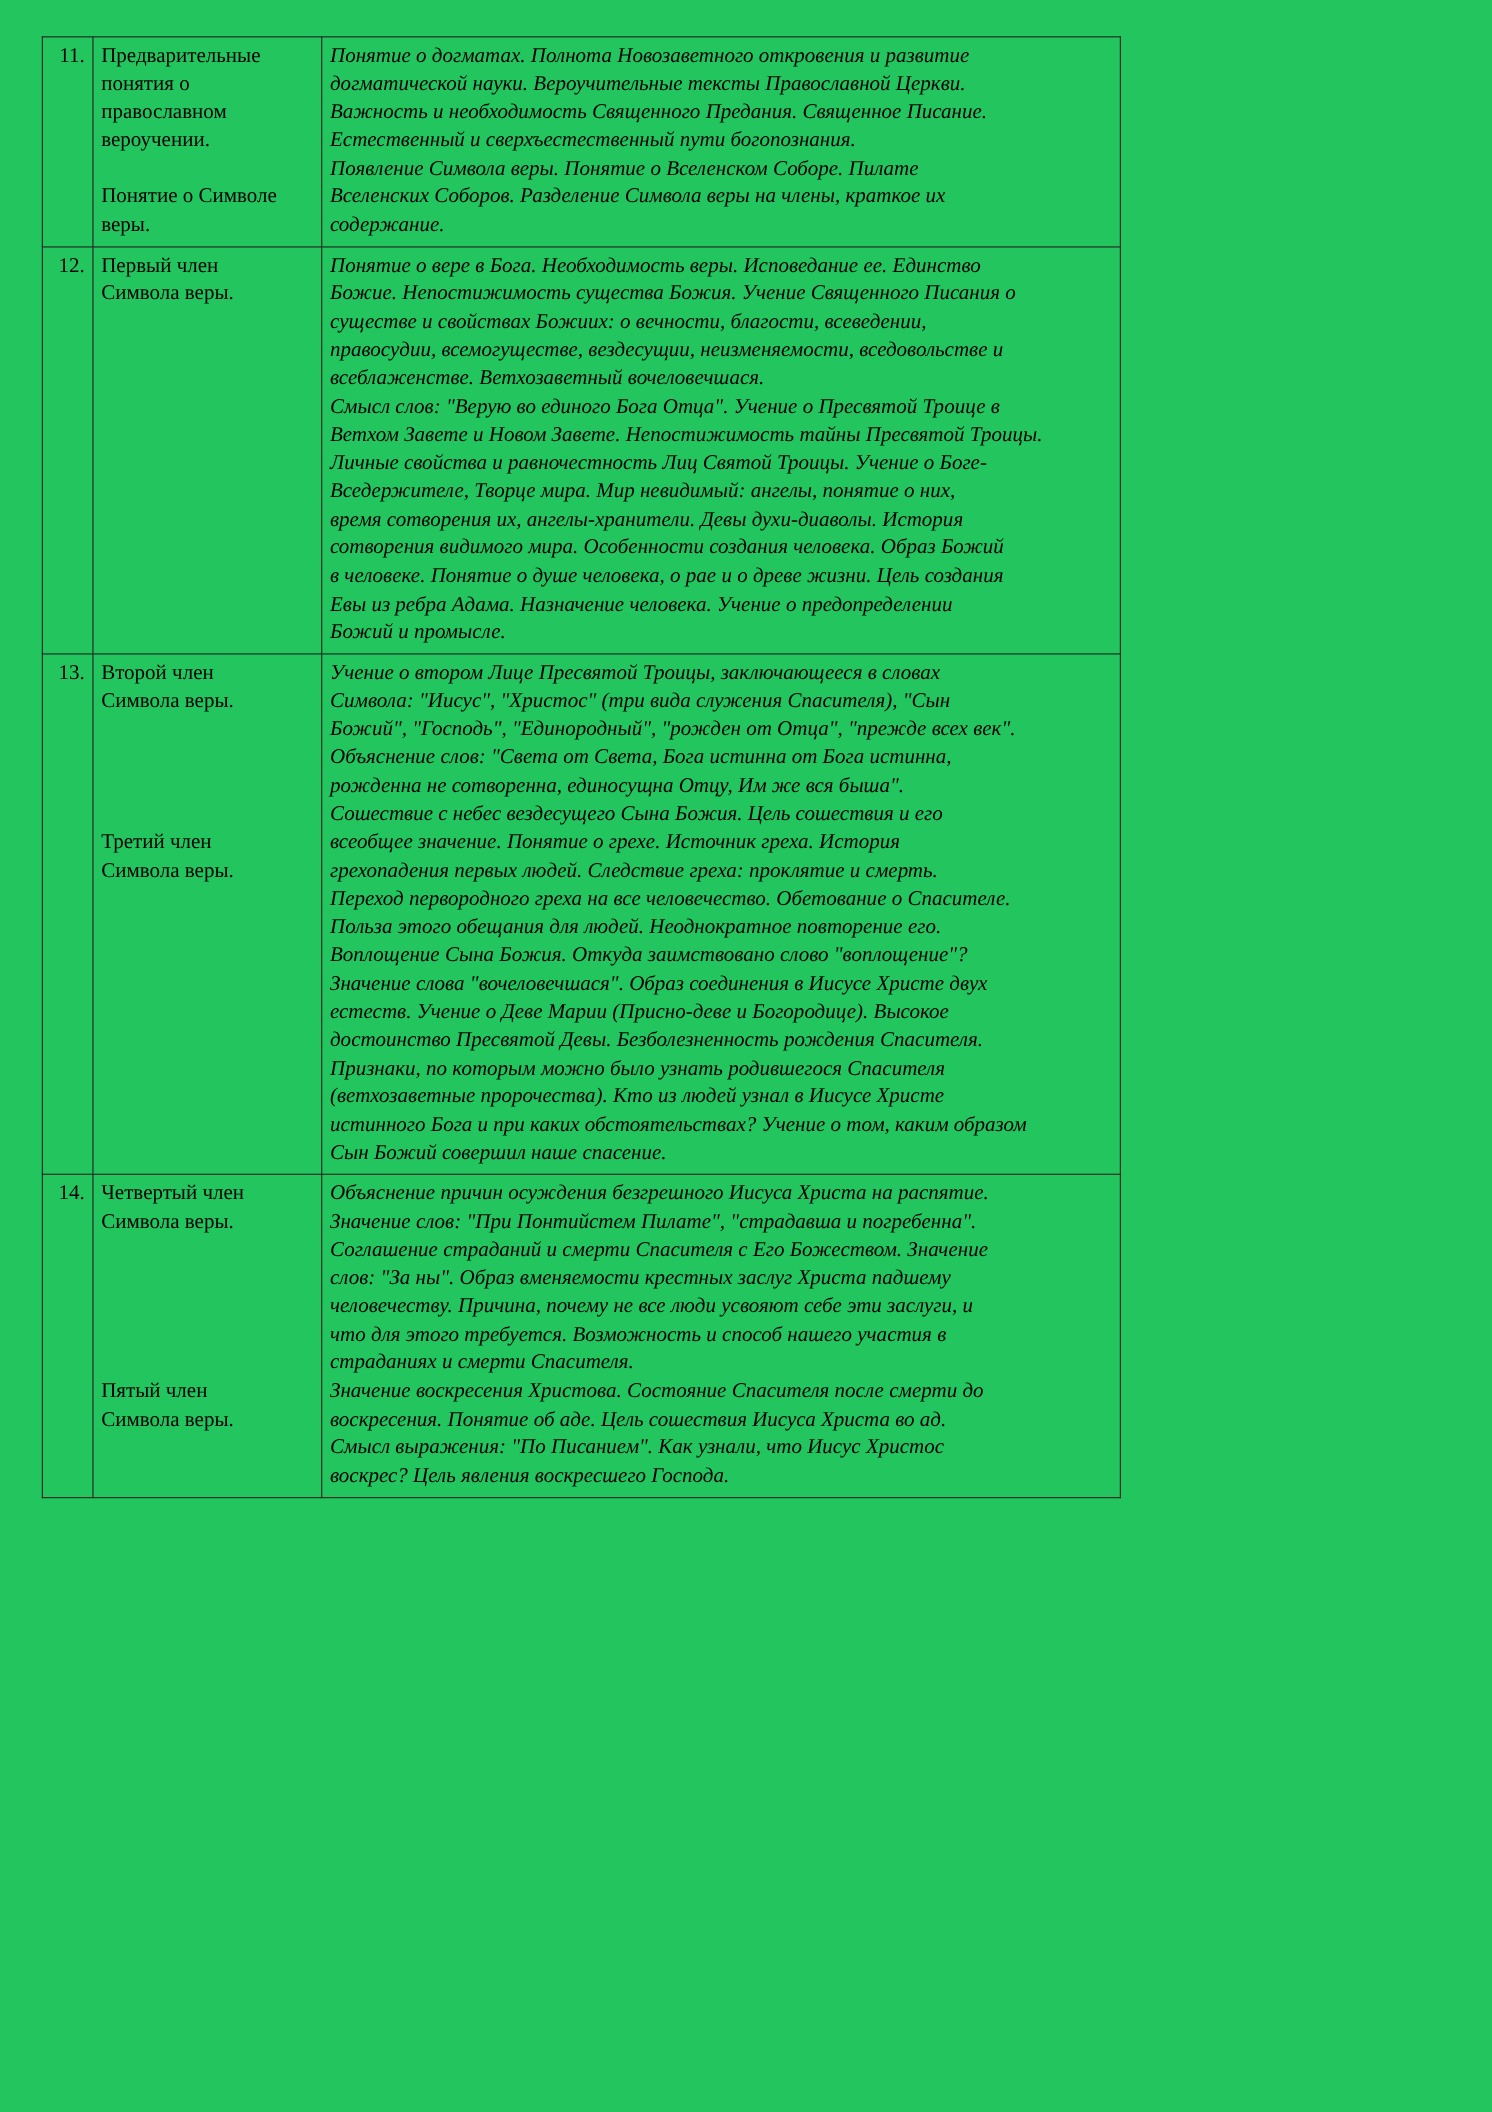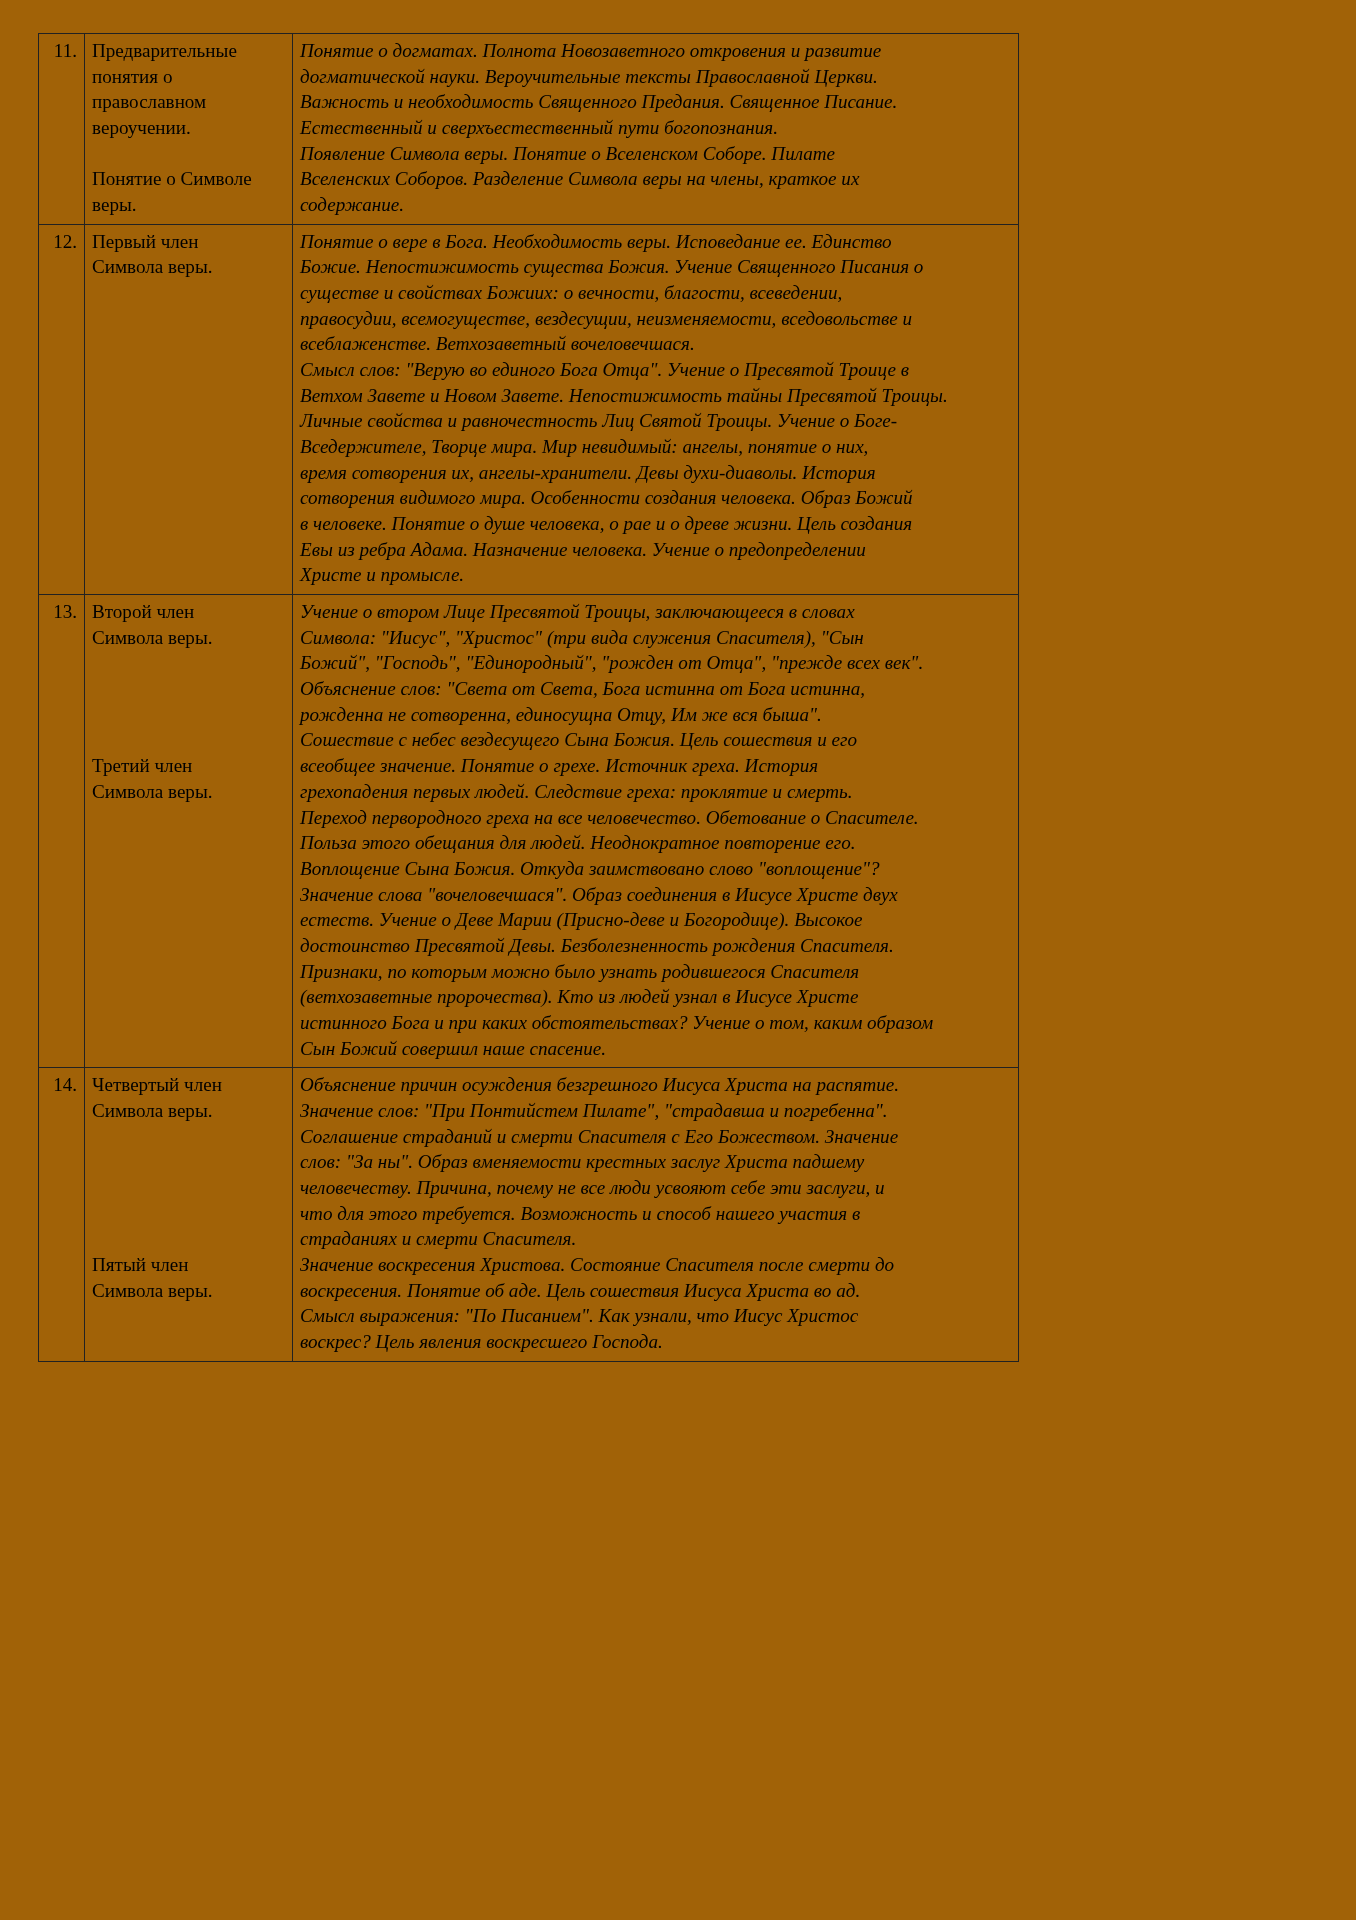--- a/index.html
+++ b/index.html
@@ -11,21 +11,21 @@
     width: 1356px;
     height: 1920px;
     font-family: "Liberation Serif", "DejaVu Serif", serif;
     color: #000000;
     -webkit-font-smoothing: antialiased;
   }
   .page {
     position: relative;
     width: 1356px;
     height: 1920px;
-    background: #a16207;
+    background: #22c55e;
     box-sizing: border-box;
     padding: 33px 38px 0 38px;
   }
   table.syllabus {
     width: 980px;
     border-collapse: collapse;
     table-layout: fixed;
     margin: 0;
   }
   table.syllabus td {
@@ -120,21 +120,21 @@
           <span class="line">правосудии, всемогуществе, вездесущии, неизменяемости, вседовольстве и</span>
           <span class="line">всеблаженстве. Ветхозаветный вочеловечшася.</span>
           <span class="line">Смысл слов: "Верую во единого Бога Отца". Учение о Пресвятой Троице в</span>
           <span class="line">Ветхом Завете и Новом Завете. Непостижимость тайны Пресвятой Троицы.</span>
           <span class="line">Личные свойства и равночестность Лиц Святой Троицы. Учение о Боге-</span>
           <span class="line">Вседержителе, Творце мира. Мир невидимый: ангелы, понятие о них,</span>
           <span class="line">время сотворения их, ангелы-хранители. Девы духи-диаволы. История</span>
           <span class="line">сотворения видимого мира. Особенности создания человека. Образ Божий</span>
           <span class="line">в человеке. Понятие о душе человека, о рае и о древе жизни. Цель создания</span>
           <span class="line">Евы из ребра Адама. Назначение человека. Учение о предопределении</span>
-          <span class="line">Христе и промысле.</span>
+          <span class="line">Божий и промысле.</span>
         </td>
       </tr>
 
       <tr>
         <td class="num">
           <span class="line">13.</span>
         </td>
         <td class="topic">
           <span class="topic-block">
             <span class="line">Второй член</span>

